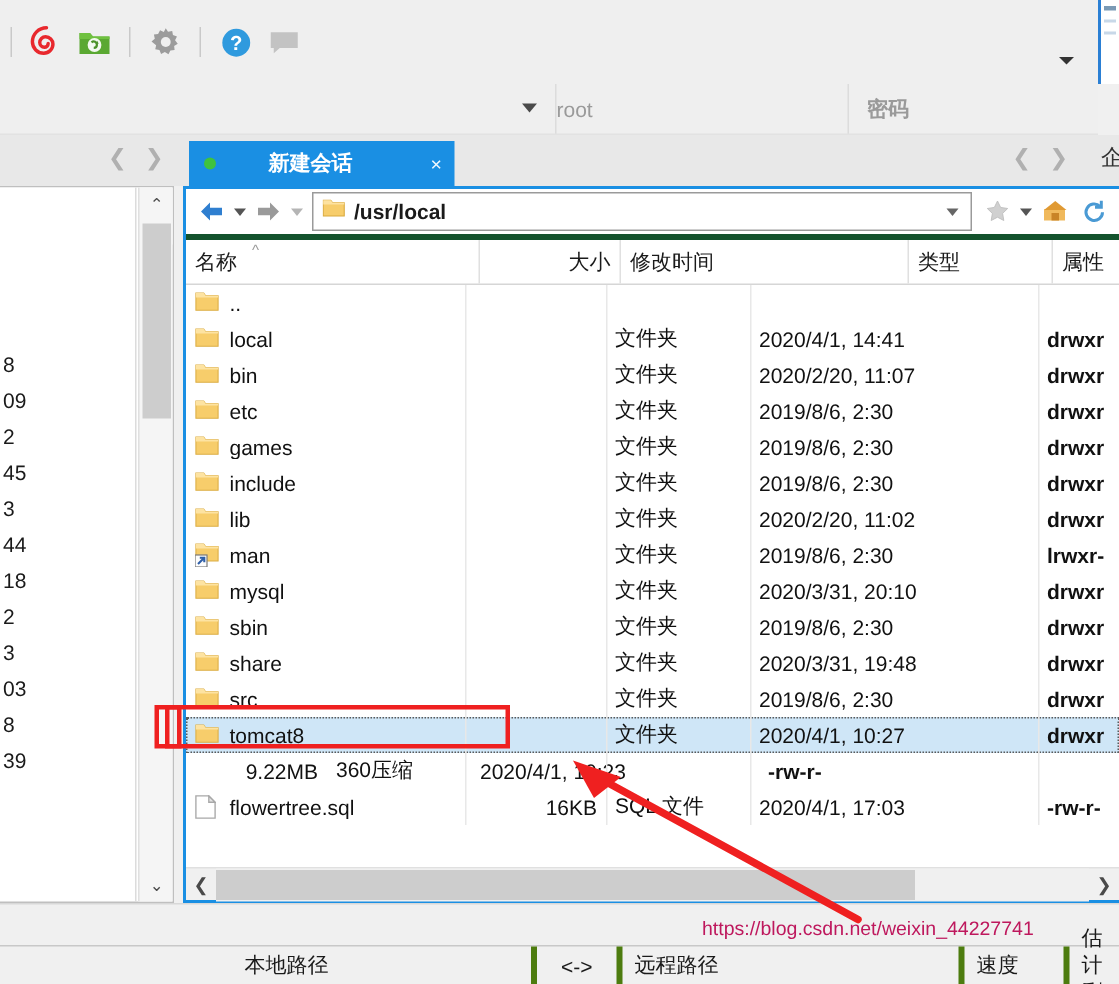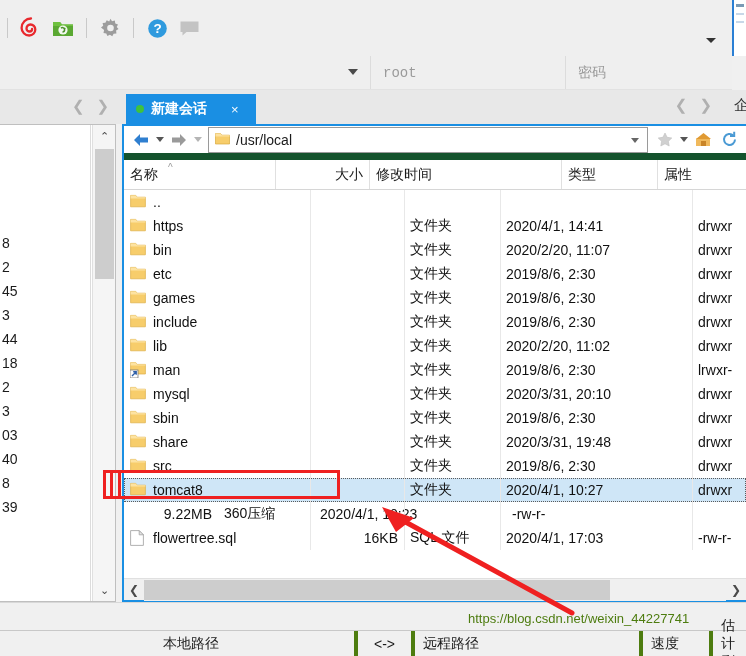--- a/index.html
+++ b/index.html
@@ -51,42 +51,42 @@
   .conn-field {
     background: #efefef; display: flex; align-items: center;
     position: relative; font-size: 14px; color: #9a9a9a;
   }
   .conn-site { width: 370px; padding-left: 10px; }
   .conn-site .dd {
     position: absolute; right: 12px; top: 13px;
     width: 0; height: 0; border-left: 5px solid transparent;
     border-right: 5px solid transparent; border-top: 6px solid #4a4a4a;
   }
-  .conn-user { width: 195px; padding-left: 12px; border-left: 1px solid #dcdcdc; font-family: Liberation Mono, monospace; }
-  .conn-pass { flex: 1; padding-left: 12px; border-left: 1px solid #dcdcdc; }
+  .conn-user { width: 195px; border-left: 1px solid #dcdcdc; }
+  .conn-pass { flex: 1; padding-left: 12px; border-left: 1px solid #dcdcdc; font-weight: bold; }
   .connbar-underline {
     position: absolute; left: 0; top: 89px; width: 732px; height: 1px; background: #e2e2e2;
   }
 
   
   .tabstrip {
     position: absolute; left: 0; top: 90px; width: 746px; height: 34px;
     background: #e8e8e8;
   }
   .tab-navs {
     position: absolute; left: 72px; top: 6px; display: flex; gap: 12px;
     color: #b0b0b0; font-size: 15px; user-select: none;
   }
   .tab-navs span { line-height: 20px; }
   .tab-navs-r { position: absolute; right: 34px; top: 6px; display: flex; gap: 12px;
     color: #b0b0b0; font-size: 15px; }
   .tab {
     position: absolute; left: 126px; top: 94px; height: 30px; min-width: 130px;
     background: #1a8fe3; color: #fff; display: flex; align-items: center;
-    padding: 0 8px 0 10px; font-size: 14px; font-weight: bold;
+    padding: 0 8px 0 10px; font-size: 14px; font-weight: bold; gap: 28px;
   }
   .tab .dot {
     width: 8px; height: 8px; border-radius: 50%; background: #3fc23f; margin-right: 7px;
     flex: none;
   }
   .tab .lbl { white-space: nowrap; }
   .tab .x { margin-left: 24px; font-size: 13px; font-weight: normal; opacity: .95; }
   .tab-underline {
     position: absolute; left: 126px; top: 124px; width: 620px; height: 2px; background: #1a8fe3;
   }
@@ -119,21 +119,21 @@
   .lp-arrow.up { top: 0; } .lp-arrow.dn { bottom: 0; }
   .lp-thumb { position: absolute; left: 2px; top: 24px; width: 19px; height: 130px; background: #cdcdcd; }
 
   
   .explorer {
     position: absolute; left: 122px; top: 124px; right: 0; bottom: 54px;
     background: #ffffff; border: 2px solid #1a8fe3; border-right: none;
   }
   .exp-pathbar {
     height: 34px; background: #fff; display: flex; align-items: center;
-    padding: 0 4px; border-bottom: 7px solid #14532d;
+    padding: 0 4px; border-bottom: 4px solid #14532d; font-weight: bold;
   }
   .nav-btn { width: 26px; height: 24px; display: flex; align-items: center; justify-content: center; }
   .nav-caret {
     width: 12px; height: 24px; display: flex; align-items: center; justify-content: center;
   }
   .nav-caret i {
     width: 0; height: 0; border-left: 4px solid transparent;
     border-right: 4px solid transparent; border-top: 5px solid #555; display:block;
   }
   .nav-caret.dim i { border-top-color: #b5b5b5; }
@@ -153,42 +153,42 @@
 
   
   .colhead {
     display: flex; height: 30px; background: #fff; border-bottom: 1px solid #d6d6d6;
     font-size: 14px; color: #1a1a1a; position: relative;
   }
   .colhead .ch {
     display: flex; align-items: center; border-right: 1px solid #e0e0e0; padding: 0 6px;
     position: relative;
   }
-  .ch.name { width: 152px; align-items: center; }
+  .ch.name { width: 196px; align-items: center; }
   .ch.size { width: 94px; justify-content: flex-end; }
   .ch.type { width: 96px; }
   .ch.mtime { width: 192px; }
   .ch.attr { flex: 1; border-right: none; }
   .sortmark {
     position: absolute; left: 44px; top: 2px; font-size: 10px; color: #9a9a9a;
   }
 
   
   .rows { position: relative; background: #fff; }
   .frow {
     display: flex; height: 24px; align-items: center; font-size: 14px; color: #111;
     position: relative;
   }
   .frow.selected { background: #cfe6f7; outline: 1px dotted #5a5a5a; outline-offset: -1px; align-items: flex-end; }
   .cell { padding: 0 6px; display: flex; align-items: center; height: 24px; }
   .cell.name { width: 186px; }
   .cell.size { width: 94px; justify-content: flex-end; }
   .cell.type { width: 96px; }
   .cell.mtime { width: 192px; }
-  .cell.attr { flex: 1; }
+  .cell.attr { flex: 1; font-weight: bold; }
   .cell .nm { white-space: nowrap; overflow: hidden; }
   .ficon { width: 16px; height: 16px; margin-right: 7px; flex: none; position: relative; }
 
   .col-v {
     position: absolute; top: 0; bottom: 0; width: 1px; background: #e8e8e8;
   }
 
   
   .hscroll {
     position: absolute; left: 0; right: 0; bottom: 0; height: 22px;
@@ -213,21 +213,21 @@
   .qh.sp1 { width: 155px; border-right: none; }
   .qh.local { width: 203px; }
   .qh.arrow { width: 57px; justify-content: center; }
   .qh.remote { width: 228px; }
   .qh.speed { width: 70px; text-align: right; }
   .qh.eta { flex: 1; border-right: none; }
 
   
   .watermark {
     position: absolute; left: 468px; bottom: 26px; font-size: 13px;
-    color: #4d7c0f; white-space: nowrap; pointer-events: none;
+    color: #be185d; white-space: nowrap; pointer-events: none;
     transform: translateY(-4px);
   }
 
   
   .anno-rect {
     position: absolute; left: 110px; top: 470px; width: 230px; height: 29px;
     border: 3px solid #ef2020; pointer-events: none;
   }
   .anno-rect2 {
     position: absolute; left: 103px; top: 470px; width: 18px; height: 29px;
@@ -322,29 +322,29 @@
     <span class="x">×</span>
   </div>
   <div class="tab-underline"></div>
   <div class="right-char">企</div>
 
   <div class="leftpanel">
     <div class="lp-head"></div>
     <div class="lp-vdivider"></div>
     <div class="lp-rows">
         <div class="lp-row">8</div>
+        <div class="lp-row">09</div>
         <div class="lp-row">2</div>
         <div class="lp-row">45</div>
         <div class="lp-row">3</div>
         <div class="lp-row">44</div>
         <div class="lp-row">18</div>
         <div class="lp-row">2</div>
         <div class="lp-row">3</div>
         <div class="lp-row">03</div>
-        <div class="lp-row">40</div>
         <div class="lp-row">8</div>
         <div class="lp-row">39</div>
       </div>
     <div class="lp-scroll">
       <div class="lp-arrow up">⌃</div>
       <div class="lp-thumb"></div>
       <div class="lp-arrow dn">⌄</div>
     </div>
   </div>
 
@@ -434,21 +434,21 @@
           <div class="cell type"></div>
           <div class="cell mtime"></div>
           <div class="cell attr"></div>
         </div>
         <div class="frow">
           <div class="cell name">
             <span class="ficon"><svg width="16" height="14" viewBox="0 0 16 14">
                 <path d="M0.6 1.4h5.2l1.3 1.8H15.4V12.8H0.6z" fill="#f7cd6b" stroke="#dcae45" stroke-width=".7"></path>
                 <path d="M0.6 1.4h5.2l1.3 1.8H15.4V4.4H0.6z" fill="#fde3a2"></path>
               </svg></span>
-            <span class="nm">https</span>
+            <span class="nm">local</span>
           </div>
           <div class="cell size"></div>
           <div class="cell type">文件夹</div>
           <div class="cell mtime">2020/4/1, 14:41</div>
           <div class="cell attr">drwxr</div>
         </div>
         <div class="frow">
           <div class="cell name">
             <span class="ficon"><svg width="16" height="14" viewBox="0 0 16 14">
                 <path d="M0.6 1.4h5.2l1.3 1.8H15.4V12.8H0.6z" fill="#f7cd6b" stroke="#dcae45" stroke-width=".7"></path>

